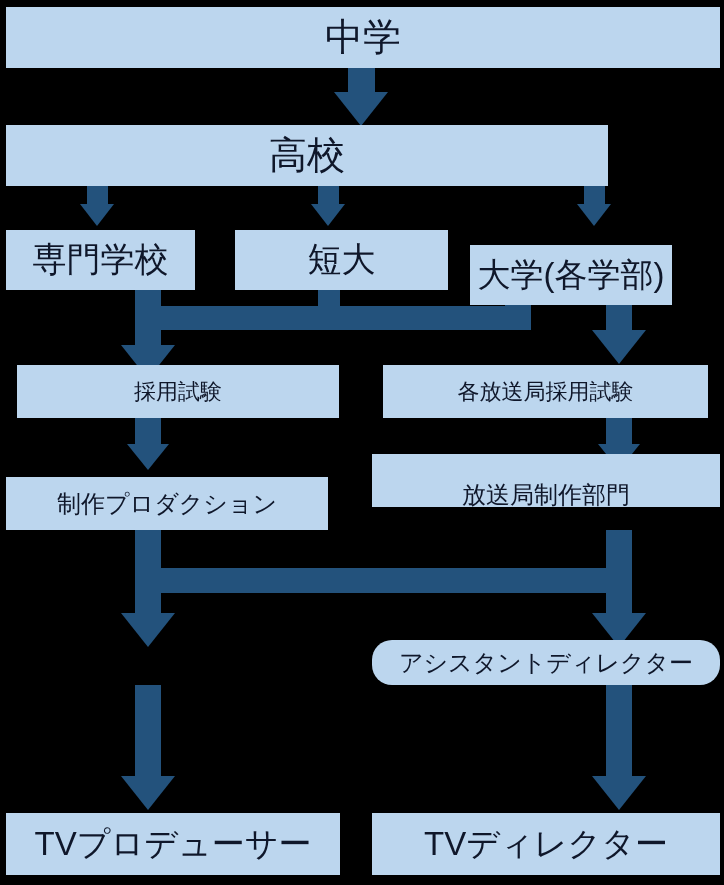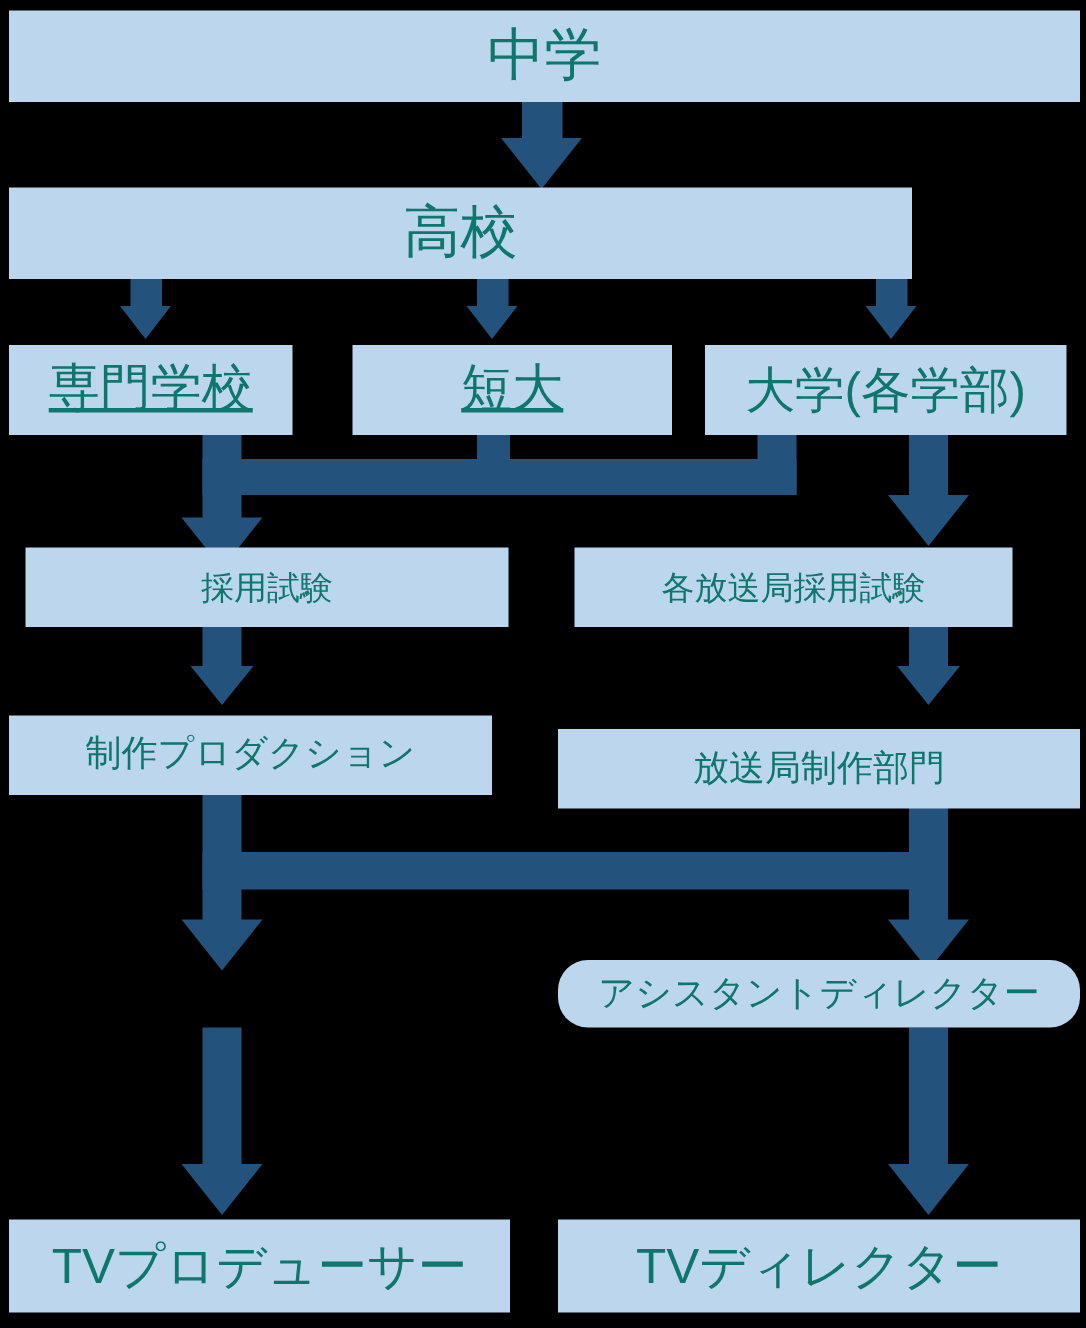--- a/index.html
+++ b/index.html
@@ -11,21 +11,21 @@
     position: relative;
     width: 724px;
     height: 885px;
     background: #000000;
     overflow: hidden;
     font-family: "Liberation Sans", "DejaVu Sans", sans-serif;
   }
   .node {
     position: absolute;
     background: #BCD6EE;
-    color: #0f766e;
+    color: #0f172a;
     display: flex;
     align-items: center;
     justify-content: center;
     text-align: center;
     line-height: 1.05;
     white-space: nowrap;
     box-sizing: border-box;
     z-index: 3;
   }
   .conn {
@@ -46,21 +46,21 @@
     border-left-width: 21px;
     border-right-width: 21px;
     border-top-width: 26px;
   }
   .arrowhead.xs {
     border-left-width: 17px;
     border-right-width: 17px;
     border-top-width: 22px;
   }
   .f38 { font-size: 38px; }
-  .f34 { font-size: 34px; text-decoration: underline; }
+  .f34 { font-size: 34px; }
   .f33 { font-size: 33px; }
   .f22 { font-size: 22px; margin-left: 11px; }
   .f24 { font-size: 24px; }
   .f20 { font-size: 20px; }
 </style>
 </head>
 <body>
 
 <div id="canvas">
 
@@ -83,50 +83,50 @@
 
   <div class="conn" style="left:584px; top:186px; width:21px; height:22px;"></div>
   <div class="arrowhead xs" style="left:577px; top:204px;"></div>
 
   <div class="node f34" style="left:6px; top:230px; width:189px; height:60px;">
     <span>専門学校</span>
   </div>
   <div class="node f34" style="left:235px; top:230px; width:213px; height:60px;">
     <span>短大</span>
   </div>
-  <div class="node f33" style="left:470px; top:230px; width:241px; height:60px;">
+  <div class="node f33" style="left:470px; top:245px; width:202px; height:60px;">
     <span>大学(各学部)</span>
   </div>
 
   <div class="conn" style="left:135px; top:290px; width:26px; height:62px;"></div>
   <div class="conn" style="left:318px; top:290px; width:22px; height:40px;"></div>
   <div class="conn" style="left:505px; top:290px; width:26px; height:40px;"></div>
   <div class="conn" style="left:135px; top:306px; width:396px; height:24px;"></div>
   <div class="arrowhead" style="left:121px; top:345px;"></div>
 
   <div class="conn" style="left:606px; top:290px; width:26px; height:42px;"></div>
   <div class="arrowhead" style="left:592px; top:330px;"></div>
 
   <div class="node f22" style="left:6px; top:365px; width:322px; height:53px;">
     <span>採用試験</span>
   </div>
-  <div class="node f22" style="left:372px; top:365px; width:292px; height:53px;">
+  <div class="node f22" style="left:372px; top:365px; width:325px; height:53px;">
     <span>各放送局採用試験</span>
   </div>
 
   <div class="conn" style="left:135px; top:418px; width:26px; height:30px;"></div>
   <div class="arrowhead sm" style="left:127px; top:444px;"></div>
 
   <div class="conn" style="left:606px; top:418px; width:26px; height:30px;"></div>
   <div class="arrowhead sm" style="left:598px; top:444px;"></div>
 
-  <div class="node f24" style="left:6px; top:477px; width:322px; height:53px;font-family:Liberation Serif, serif;">
+  <div class="node f24" style="left:6px; top:477px; width:322px; height:53px;">
     <span>制作プロダクション</span>
   </div>
-  <div class="node f24" style="left:372px; top:486px; width:348px; height:53px;">
+  <div class="node f24" style="left:372px; top:454px; width:348px; height:53px;align-items:flex-end;">
     <span>放送局制作部門</span>
   </div>
 
   <div class="conn" style="left:135px; top:530px; width:26px; height:90px;"></div>
   <div class="conn" style="left:606px; top:530px; width:26px; height:90px;"></div>
   <div class="conn" style="left:135px; top:568px; width:497px; height:25px;"></div>
   <div class="arrowhead" style="left:121px; top:613px;"></div>
   <div class="arrowhead" style="left:592px; top:613px;"></div>
 
   <div class="node f24" style="left:372px; top:640px; width:348px; height:45px;border-radius:20px;">

